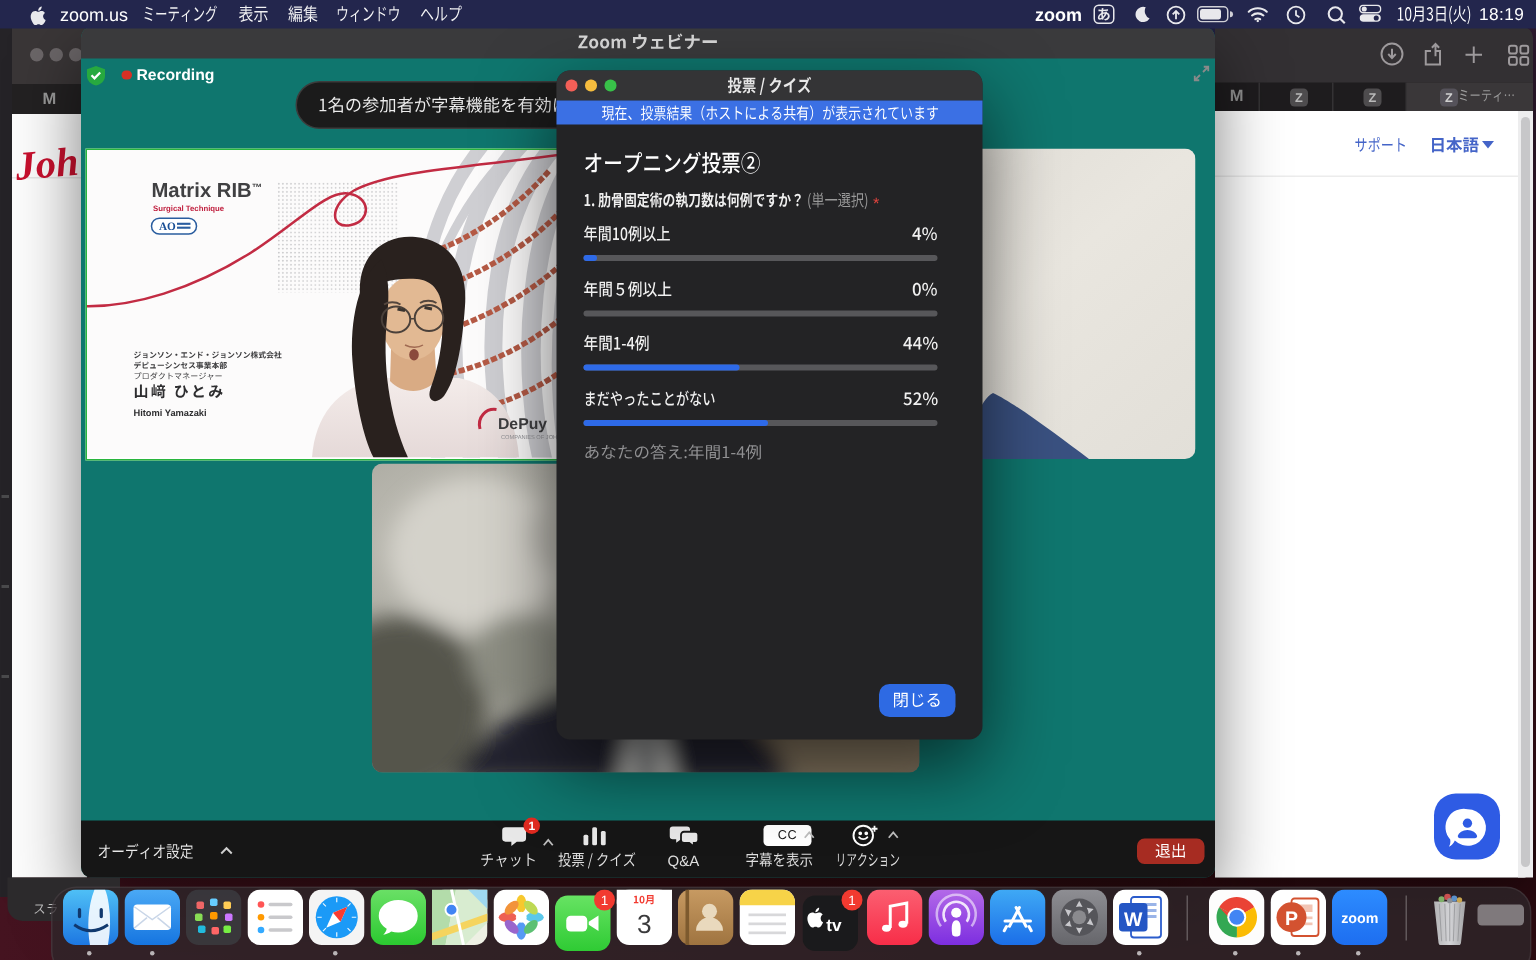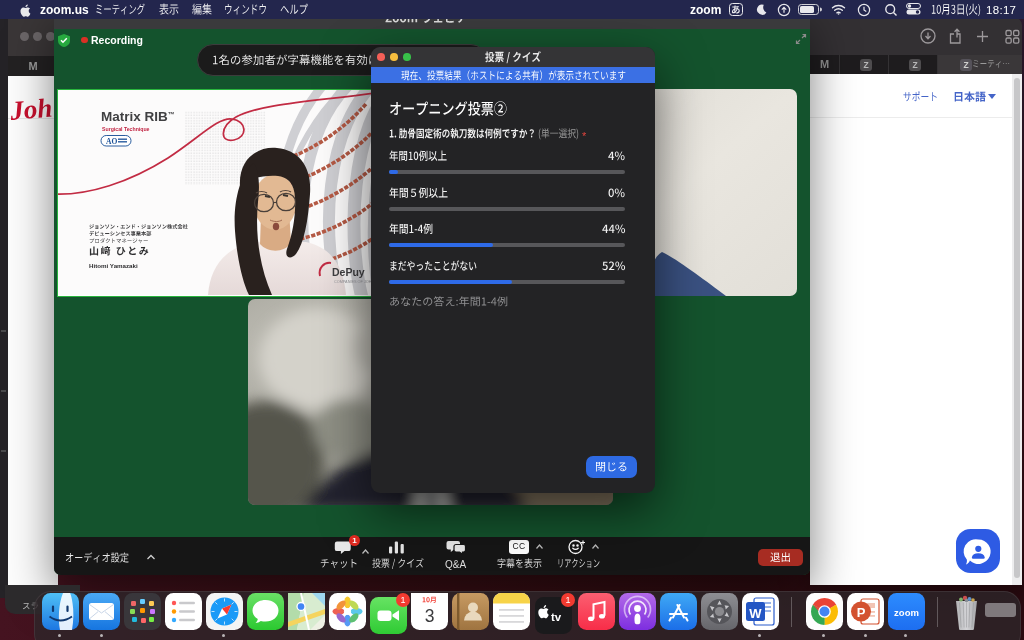--- a/index.html
+++ b/index.html
@@ -63,21 +63,21 @@
 <div class="abs" style="left:0;top:98.5px;width:206px;height:1px;background:#ececec"></div>
 <div class="abs" style="left:202px;top:56px;width:10px;height:511px;background:#ededee"></div>
 <div class="abs" style="left:203.5px;top:60px;width:6.5px;height:500px;border-radius:3px;background:#c7c7c9"></div>
 </div>
 <svg class="abs" style="left:953px;top:526px" width="52" height="52">
 <rect x="3" y="3" width="44" height="44" rx="14.5" fill="#2e5be4"></rect>
 <path d="M25.5 13.5 a12.2 12.2 0 1 1-8.6 20.9 c-.8 2-2.2 3.4-4 4.1 1-1.6 1.2-3.3.9-4.9 a12.2 12.2 0 0 1 11.7-20.1z" fill="#fff"></path>
 <circle cx="25.3" cy="22.8" r="3.1" fill="#2e5be4"></circle>
 <path d="M18.8 31.4 a6.6 5 0 0 1 13 0 a1.4 1.4 0 0 1-1.4 1.4 h-10.2 a1.4 1.4 0 0 1-1.4-1.4z" fill="#2e5be4"></path>
 </svg>
-<div class="abs" style="left:54px;top:8px;width:756px;height:567px;border-radius:7px;background:#14532d;box-shadow:0 18px 45px rgba(0,0,0,.5)">
+<div class="abs" style="left:54px;top:18px;width:756px;height:567px;border-radius:7px;background:#0f766e;box-shadow:0 18px 45px rgba(0,0,0,.5)">
 <div class="abs" style="left:0;top:0;width:756px;height:20.5px;background:#3a3a3c;border-radius:7px 7px 0 0"></div>
 <svg style="position:absolute;left:331.0px;top:2.0px;overflow:visible" width="96" height="16">
       <g transform="translate(0,12.2) scale(1.0146,1)">
         <path d="M0.5 0H6.6V-1.4H2.6L6.6 -7.5V-8.5H0.9V-7.1H4.5L0.5 -1Z M10.6 0.2C12.3 0.2 13.7 -1.1 13.7 -3.2C13.7 -5.4 12.3 -6.6 10.6 -6.6C9 -6.6 7.6 -5.4 7.6 -3.2C7.6 -1.1 9 0.2 10.6 0.2ZM10.6 -1.2C9.8 -1.2 9.3 -2 9.3 -3.2C9.3 -4.4 9.8 -5.2 10.6 -5.2C11.5 -5.2 12 -4.4 12 -3.2C12 -2 11.5 -1.2 10.6 -1.2Z M17.8 0.2C19.5 0.2 20.9 -1.1 20.9 -3.2C20.9 -5.4 19.5 -6.6 17.8 -6.6C16.2 -6.6 14.8 -5.4 14.8 -3.2C14.8 -1.1 16.2 0.2 17.8 0.2ZM17.8 -1.2C17 -1.2 16.5 -2 16.5 -3.2C16.5 -4.4 17 -5.2 17.8 -5.2C18.7 -5.2 19.2 -4.4 19.2 -3.2C19.2 -2 18.7 -1.2 17.8 -1.2Z M22.4 0H24V-4.4C24.5 -4.9 24.9 -5.2 25.3 -5.2C25.9 -5.2 26.2 -4.8 26.2 -3.8V0H27.9V-4.4C28.3 -4.9 28.7 -5.2 29.1 -5.2C29.7 -5.2 30 -4.8 30 -3.8V0H31.7V-4C31.7 -5.6 31.1 -6.6 29.7 -6.6C28.9 -6.6 28.2 -6.1 27.6 -5.5C27.3 -6.2 26.8 -6.6 25.9 -6.6C25 -6.6 24.4 -6.1 23.9 -5.6H23.9L23.7 -6.4H22.4Z M45.6 -7 44.6 -7.6C44.4 -7.5 44.1 -7.5 43.6 -7.5H41.6V-8.3C41.6 -8.7 41.7 -8.9 41.7 -9.4H40C40 -8.9 40 -8.7 40 -8.3V-7.5H37.6C37.1 -7.5 36.8 -7.5 36.4 -7.5C36.5 -7.2 36.5 -6.8 36.5 -6.5C36.5 -6.1 36.5 -4.9 36.5 -4.5C36.5 -4.2 36.4 -3.9 36.4 -3.6H38C38 -3.8 38 -4.2 38 -4.4C38 -4.8 38 -5.7 38 -6.1H43.7C43.5 -5.1 43.2 -4 42.6 -3.1C42 -2.2 41 -1.5 40 -1.2C39.6 -1 38.9 -0.8 38.4 -0.7L39.6 0.7C41.7 0.1 43.4 -1.1 44.3 -2.8C44.9 -3.8 45.2 -4.9 45.4 -6C45.4 -6.3 45.5 -6.7 45.6 -7Z M48.3 -1.2V0.3C48.6 0.3 49 0.3 49.3 0.3H55.6C55.8 0.3 56.2 0.3 56.5 0.3V-1.2C56.3 -1.2 55.9 -1.1 55.6 -1.1H53.1V-4.8H55.1C55.3 -4.8 55.7 -4.8 56 -4.8V-6.2C55.7 -6.2 55.4 -6.2 55.1 -6.2H49.8C49.6 -6.2 49.2 -6.2 48.9 -6.2V-4.8C49.2 -4.8 49.6 -4.8 49.8 -4.8H51.6V-1.1H49.3C49 -1.1 48.6 -1.2 48.3 -1.2Z M66.6 -9.3 65.7 -8.9C66 -8.5 66.4 -7.8 66.6 -7.3L67.6 -7.7C67.3 -8.2 66.9 -8.9 66.6 -9.3ZM68 -9.8 67.1 -9.5C67.4 -9 67.8 -8.4 68 -7.9L68.9 -8.3C68.7 -8.7 68.3 -9.4 68 -9.8ZM61.7 -8.8H60C60 -8.5 60.1 -7.9 60.1 -7.6C60.1 -6.9 60.1 -2.7 60.1 -1.4C60.1 -0.4 60.6 0.2 61.6 0.4C62.1 0.4 62.8 0.5 63.6 0.5C64.8 0.5 66.6 0.4 67.7 0.3V-1.4C66.7 -1.2 64.9 -1 63.7 -1C63.1 -1 62.7 -1 62.3 -1.1C61.8 -1.2 61.6 -1.3 61.6 -1.8V-3.9C63.1 -4.3 64.9 -4.9 66.1 -5.3C66.5 -5.5 67 -5.7 67.4 -5.9L66.8 -7.3C66.4 -7.1 66 -6.9 65.6 -6.7C64.5 -6.3 62.9 -5.8 61.6 -5.5V-7.6C61.6 -7.9 61.6 -8.5 61.7 -8.8Z M70.6 -6.6V-5C71 -5 71.5 -5 72 -5H74.9C74.8 -3.1 74 -1.4 71.8 -0.4L73.2 0.6C75.7 -0.8 76.4 -2.7 76.5 -5H79.1C79.5 -5 80.1 -5 80.3 -5V-6.6C80.1 -6.5 79.6 -6.5 79.1 -6.5H76.5V-7.7C76.5 -8.1 76.5 -8.7 76.6 -9.1H74.8C74.9 -8.7 74.9 -8.1 74.9 -7.8V-6.5H71.9C71.5 -6.5 71 -6.5 70.6 -6.6Z M82.2 -5.3V-3.5C82.6 -3.5 83.4 -3.6 84.1 -3.6C85.4 -3.6 89.2 -3.6 90.2 -3.6C90.7 -3.6 91.3 -3.5 91.6 -3.5V-5.3C91.3 -5.3 90.8 -5.3 90.2 -5.3C89.2 -5.3 85.4 -5.3 84.1 -5.3C83.5 -5.3 82.6 -5.3 82.2 -5.3Z" fill="#d8d8d8"></path>
       </g>
     </svg>
 <svg class="abs" style="left:740px;top:24px" width="14" height="14" fill="none" stroke="#8a8a8a" stroke-width="1.2">
       <path d="M8.5 2.5h3v3M5.5 11.5h-3v-3M11.5 2.5L8 6M2.5 11.5L6 8"></path>
     </svg>
 <svg class="abs" style="left:2px;top:24.5px" width="16" height="15">
@@ -239,21 +239,21 @@
 <svg style="position:absolute;left:318.0px;top:548.4px;overflow:visible" width="54" height="14">
       <g transform="translate(0,11.1) scale(0.8480,1)">
         <path d="M5 -8.4V-7.4C5 -6.6 4.8 -5.7 3.8 -5.1C3.9 -5 4.2 -4.7 4.3 -4.5C5.5 -5.3 5.8 -6.4 5.8 -7.3V-7.7H7.7V-5.9C7.7 -5.1 7.9 -4.9 8.6 -4.9C8.7 -4.9 9.2 -4.9 9.4 -4.9C10 -4.9 10.1 -5.3 10.2 -6.6C10 -6.6 9.7 -6.7 9.5 -6.8C9.5 -5.8 9.5 -5.6 9.3 -5.6C9.2 -5.6 8.8 -5.6 8.7 -5.6C8.5 -5.6 8.5 -5.6 8.5 -5.9V-8.4ZM8.4 -3.6C8.1 -2.8 7.5 -2.1 6.9 -1.5C6.3 -2.1 5.8 -2.8 5.5 -3.6ZM4.4 -4.3V-3.6H5.3L4.7 -3.4C5.1 -2.5 5.6 -1.7 6.3 -1C5.4 -0.5 4.5 -0.1 3.4 0.1C3.6 0.3 3.8 0.6 3.9 0.9C4.9 0.6 6 0.1 6.9 -0.5C7.6 0.1 8.6 0.6 9.7 0.8C9.8 0.6 10.1 0.3 10.2 0.1C9.2 -0.1 8.3 -0.5 7.5 -1C8.4 -1.8 9 -2.8 9.4 -4.1L8.9 -4.3L8.8 -4.3ZM2 -8.8V-6.7H0.5V-6H2V-3.7C1.4 -3.5 0.8 -3.3 0.3 -3.2L0.6 -2.4L2 -2.9V-0.1C2 0.1 1.9 0.1 1.8 0.1C1.7 0.1 1.2 0.1 0.8 0.1C0.9 0.3 1 0.6 1 0.8C1.7 0.8 2.1 0.8 2.4 0.7C2.7 0.6 2.8 0.4 2.8 -0.1V-3.1L4 -3.5L3.9 -4.2L2.8 -3.9V-6H4V-6.7H2.8V-8.8Z M17.3 -1.1C18.2 -0.6 19.3 0.1 19.8 0.6L20.4 0.1C19.8 -0.4 18.7 -1.1 17.9 -1.5ZM12.3 -3.8V-3.2H19.2V-3.8ZM13.3 -1.6C12.8 -0.9 11.9 -0.3 11 0.1C11.1 0.3 11.4 0.5 11.6 0.7C12.4 0.2 13.5 -0.5 14.1 -1.3ZM11.1 -2.5V-1.8H15.4V-0C15.4 0.1 15.3 0.1 15.2 0.1C15 0.2 14.5 0.2 13.9 0.1C14 0.3 14.2 0.6 14.2 0.9C15 0.9 15.4 0.8 15.8 0.7C16.1 0.6 16.2 0.4 16.2 0V-1.8H20.5V-2.5ZM11.8 -6.9V-4.5H19.8V-6.9H17.3V-7.7H20.3V-8.4H11.2V-7.7H14.1V-6.9ZM14.9 -7.7H16.5V-6.9H14.9ZM12.5 -6.3H14.1V-5.1H12.5ZM14.9 -6.3H16.5V-5.1H14.9ZM17.3 -6.3H19V-5.1H17.3Z M23.5 1.9H24.2L27.3 -8.3H26.6Z M35.5 -8.2 34.5 -8.5C34.4 -8.2 34.3 -7.8 34.2 -7.6C33.7 -6.7 32.7 -5.2 30.9 -4.1L31.6 -3.5C32.7 -4.3 33.6 -5.2 34.2 -6.1H37.8C37.6 -5.2 36.9 -3.8 36.1 -2.9C35.2 -1.7 33.9 -0.8 31.9 -0.2L32.7 0.5C34.7 -0.3 35.9 -1.2 36.9 -2.4C37.8 -3.5 38.5 -4.9 38.7 -6C38.8 -6.2 38.9 -6.4 39 -6.6L38.3 -7C38.1 -6.9 37.9 -6.9 37.6 -6.9H34.7L35 -7.3C35.1 -7.5 35.3 -7.9 35.5 -8.2Z M41.2 -3.8 41.6 -3C43.1 -3.4 44.5 -4.1 45.6 -4.7V-0.8C45.6 -0.4 45.6 0.1 45.6 0.3H46.6C46.6 0.1 46.5 -0.4 46.5 -0.8V-5.2C47.6 -5.9 48.6 -6.7 49.4 -7.6L48.7 -8.2C48 -7.4 46.9 -6.4 45.8 -5.8C44.6 -5 43 -4.3 41.2 -3.8Z M58.8 -8.5 58.2 -8.3C58.5 -7.9 58.8 -7.3 59.1 -6.9L59.6 -7.1C59.4 -7.5 59 -8.2 58.8 -8.5ZM60 -8.9 59.4 -8.7C59.7 -8.3 60 -7.7 60.3 -7.2L60.8 -7.5C60.6 -7.9 60.2 -8.5 60 -8.9ZM59 -6.8 58.5 -7.2C58.3 -7.2 58 -7.2 57.7 -7.2C57.3 -7.2 54.1 -7.2 53.6 -7.2C53.3 -7.2 52.7 -7.2 52.6 -7.2V-6.3C52.7 -6.3 53.3 -6.3 53.6 -6.3C54 -6.3 57.4 -6.3 57.7 -6.3C57.5 -5.5 56.7 -4.2 56 -3.4C54.9 -2.2 53.4 -0.9 51.7 -0.3L52.3 0.4C53.9 -0.3 55.3 -1.4 56.4 -2.7C57.5 -1.7 58.6 -0.5 59.3 0.5L60 -0.2C59.4 -1 58.1 -2.4 57 -3.3C57.7 -4.2 58.4 -5.5 58.7 -6.4C58.8 -6.5 58.9 -6.8 59 -6.8Z" fill="#dedede"></path>
       </g>
     </svg>
 <svg class="abs" style="left:392px;top:532px" width="22" height="15">
       <path d="M2.5 1h9.5a2 2 0 0 1 2 2v4.5a2 2 0 0 1-2 2h-4l-3.2 2.4V9.5H2.5a2 2 0 0 1-2-2V3a2 2 0 0 1 2-2z" fill="#e8e8e8"></path>
       <path d="M10 4.5h7.5a2 2 0 0 1 2 2v3.5a2 2 0 0 1-2 2h-1v2.3l-3-2.3H10a2 2 0 0 1-2-2V6.5a2 2 0 0 1 2-2z" fill="#e8e8e8" stroke="#161616" stroke-width="1.2"></path>
     </svg>
 <div class="abs" style="left:391px;top:551px;color:#dedede;font-size:10px">Q&amp;A</div>
-<div class="abs" style="left:455px;top:532px;width:20px;height:13.5px;border-radius:3px;background:#fff;color:#161616;font-weight:400;font-size:8.5px;text-align:center;line-height:13.5px;letter-spacing:.3px">CC</div>
+<div class="abs" style="left:455px;top:532px;width:32px;height:13.5px;border-radius:3px;background:#fff;color:#161616;font-weight:400;font-size:8.5px;text-align:center;line-height:13.5px;letter-spacing:.3px">CC</div>
 <svg class="abs" style="left:481px;top:535px" width="9" height="7" fill="none" stroke="#bdbdbd" stroke-width="1.2">
       <path d="M1.5 5.5L4.5 2l3 3.5"></path>
     </svg>
 <svg style="position:absolute;left:443.0px;top:548.4px;overflow:visible" width="47" height="14">
       <g transform="translate(0,11.1) scale(0.8571,1)">
         <path d="M4.8 -3.9V-3.2H0.7V-2.4H4.8V-0.2C4.8 -0 4.8 0 4.6 0.1C4.4 0.1 3.7 0.1 3 0C3.2 0.3 3.3 0.6 3.4 0.8C4.3 0.8 4.8 0.8 5.2 0.7C5.6 0.6 5.7 0.3 5.7 -0.1V-2.4H9.8V-3.2H5.7V-3.5C6.6 -4 7.5 -4.7 8.1 -5.4L7.6 -5.8L7.5 -5.8H2.4V-5.1H6.7C6.3 -4.7 5.8 -4.2 5.2 -3.9ZM0.8 -7.7V-5.2H1.6V-6.9H8.9V-5.2H9.7V-7.7H5.6V-8.8H4.8V-7.7Z M13.1 -5.1H18.5V-4.4H13.1ZM13.1 -6.3H18.5V-5.6H13.1ZM15.3 -2.7V-2H13.4C13.7 -2.2 13.9 -2.4 14.2 -2.7ZM16.1 -2.7H17.4C17.6 -2.4 17.9 -2.2 18.2 -2H16.1ZM12.3 -6.8V-3.9H14.2C14.1 -3.7 13.9 -3.5 13.8 -3.3H11.1V-2.7H13.2C12.6 -2.2 11.8 -1.7 10.8 -1.3C11 -1.2 11.2 -0.9 11.3 -0.7C11.8 -0.9 12.3 -1.2 12.7 -1.5V0.5H13.5V-1.3H15.3V0.8H16.1V-1.3H18.2V-0.3C18.2 -0.1 18.1 -0.1 18 -0.1C17.9 -0.1 17.5 -0.1 17 -0.1C17.1 0.1 17.2 0.3 17.3 0.5C17.9 0.5 18.3 0.5 18.6 0.4C18.9 0.3 18.9 0.1 18.9 -0.3V-1.4C19.3 -1.2 19.8 -1 20.2 -0.8C20.3 -1 20.5 -1.3 20.7 -1.4C19.8 -1.7 18.9 -2.1 18.2 -2.7H20.4V-3.3H14.7C14.8 -3.5 14.9 -3.7 15 -3.9H19.3V-6.8ZM17.1 -8.8V-8.1H14.4V-8.8H13.6V-8.1H11.2V-7.5H13.6V-7H14.4V-7.5H17.1V-7H17.9V-7.5H20.3V-8.1H17.9V-8.8Z M30.3 -4.6 29.9 -5.4C29.6 -5.3 29.4 -5.1 29.1 -5C28.5 -4.8 27.9 -4.5 27.1 -4.2C27 -4.8 26.4 -5.1 25.7 -5.1C25.3 -5.1 24.7 -5 24.3 -4.7C24.6 -5.2 25 -5.8 25.2 -6.3C26.4 -6.4 27.7 -6.5 28.7 -6.6L28.7 -7.4C27.7 -7.2 26.6 -7.1 25.5 -7.1C25.7 -7.6 25.8 -8 25.8 -8.3L25 -8.4C24.9 -8 24.9 -7.5 24.7 -7.1L24 -7.1C23.5 -7.1 22.8 -7.1 22.2 -7.2V-6.4C22.8 -6.3 23.5 -6.3 24 -6.3H24.4C24 -5.5 23.3 -4.4 22 -3.1L22.7 -2.6C23.1 -3 23.4 -3.4 23.7 -3.7C24.1 -4.1 24.8 -4.4 25.5 -4.4C25.9 -4.4 26.3 -4.2 26.4 -3.8C25.2 -3.2 24 -2.4 24 -1.1C24 0.1 25.2 0.5 26.7 0.5C27.6 0.5 28.7 0.4 29.5 0.3L29.6 -0.6C28.6 -0.4 27.5 -0.3 26.7 -0.3C25.6 -0.3 24.8 -0.4 24.8 -1.2C24.8 -1.9 25.5 -2.5 26.4 -3C26.4 -2.5 26.4 -1.8 26.4 -1.4H27.2L27.2 -3.4C28 -3.8 28.7 -4.1 29.3 -4.3C29.6 -4.4 30 -4.6 30.3 -4.6Z M33 0.1 33.2 0.8C34.5 0.5 36.3 0.1 37.9 -0.4L37.9 -1.1L35.2 -0.4V-2.8C35.8 -3.2 36.4 -3.6 36.8 -4.1C37.5 -1.6 38.9 0 41.1 0.8C41.3 0.6 41.5 0.3 41.7 0.1C40.5 -0.2 39.5 -0.9 38.8 -1.7C39.5 -2.2 40.4 -2.7 41.1 -3.3L40.4 -3.7C39.9 -3.3 39.1 -2.7 38.4 -2.3C38.1 -2.8 37.8 -3.4 37.5 -4.1H41.3V-4.8H37.1V-5.7H40.6V-6.4H37.1V-7.3H41V-7.9H37.1V-8.8H36.3V-7.9H32.5V-7.3H36.3V-6.4H33V-5.7H36.3V-4.8H32.2V-4.1H35.8C34.8 -3.2 33.2 -2.4 31.8 -2.1C32 -1.9 32.2 -1.6 32.3 -1.4C33 -1.6 33.7 -2 34.5 -2.4V-0.2Z M44.5 -3.7C44 -2.5 43.2 -1.3 42.4 -0.6C42.6 -0.5 42.9 -0.3 43.1 -0.1C43.9 -0.9 44.8 -2.2 45.3 -3.5ZM49.2 -3.4C49.9 -2.4 50.7 -1 51 -0.1L51.8 -0.5C51.5 -1.4 50.7 -2.7 49.9 -3.7ZM43.6 -8V-7.3H51V-8ZM42.6 -5.5V-4.7H46.8V-0.2C46.8 -0 46.8 0 46.6 0C46.4 0 45.7 0 45 0C45.1 0.2 45.2 0.6 45.3 0.8C46.2 0.8 46.8 0.8 47.2 0.7C47.6 0.6 47.7 0.3 47.7 -0.2V-4.7H51.9V-5.5Z" fill="#dedede"></path>
       </g>
     </svg>
 <svg class="abs" style="left:513px;top:530px" width="20" height="17" fill="none" stroke="#fff" stroke-width="1.3">
       <circle cx="8.5" cy="9" r="6.5"></circle>
@@ -640,21 +640,21 @@
 <div class="abs" style="left:222px;top:634px;width:3px;height:3px;border-radius:50%;background:#b9b4b6"></div>
 <div class="abs" style="left:758px;top:634px;width:3px;height:3px;border-radius:50%;background:#b9b4b6"></div>
 <div class="abs" style="left:822px;top:634px;width:3px;height:3px;border-radius:50%;background:#b9b4b6"></div>
 <div class="abs" style="left:864px;top:634px;width:3px;height:3px;border-radius:50%;background:#b9b4b6"></div>
 <div class="abs" style="left:904px;top:634px;width:3px;height:3px;border-radius:50%;background:#b9b4b6"></div>
 <div class="abs" style="left:0;top:0;width:1024px;height:18.5px;background:#23264d"></div>
 <svg class="abs" style="left:19px;top:3.5px" width="13" height="13" viewBox="0 0 13 13">
     <path d="M9.7 6.9c0-1.5 1.2-2.2 1.3-2.3-.7-1-1.8-1.2-2.2-1.2-.9-.1-1.8.5-2.3.5-.5 0-1.2-.5-2-.5-1 0-2 .6-2.5 1.5-1.1 1.9-.3 4.7.8 6.2.5.8 1.1 1.6 1.9 1.6.8 0 1.1-.5 2-.5.9 0 1.2.5 2 .5.8 0 1.4-.8 1.9-1.5.6-.9.8-1.7.8-1.8 0 0-1.6-.6-1.7-2.5z" fill="#e8e8ec"></path>
     <path d="M8.2 2.3c.4-.5.7-1.2.6-1.9-.6 0-1.3.4-1.7.9-.4.4-.7 1.1-.6 1.8.7.1 1.3-.3 1.7-.8z" fill="#e8e8ec"></path>
   </svg>
-<div class="abs" style="left:40px;top:3px;color:#fff;font-weight:700;font-size:12px">zoom.us</div>
+<div class="abs" style="left:40px;top:3px;color:#fff;font-weight:400;font-size:12px">zoom.us</div>
 <svg style="position:absolute;left:95.0px;top:0.6px;overflow:visible" width="52" height="16">
     <g transform="translate(0,12.7) scale(0.6944,1)">
       <path d="M3.4 -9.1 3.1 -8.2C4.8 -8 7.9 -7.3 9.4 -6.8L9.7 -7.7C8.2 -8.2 5 -8.9 3.4 -9.1ZM2.9 -5.9 2.5 -5C4.2 -4.8 7.2 -4.1 8.6 -3.6L9 -4.5C7.5 -5 4.5 -5.6 2.9 -5.9ZM2.2 -2.4 1.9 -1.5C3.8 -1.2 7.4 -0.4 9 0.3L9.4 -0.6C7.7 -1.3 4.3 -2.1 2.2 -2.4Z M13.2 -5.2V-4C13.6 -4.1 14.2 -4.1 14.9 -4.1C15.8 -4.1 20.6 -4.1 21.5 -4.1C22 -4.1 22.5 -4 22.8 -4V-5.2C22.5 -5.2 22.1 -5.1 21.5 -5.1C20.6 -5.1 15.8 -5.1 14.9 -5.1C14.2 -5.1 13.6 -5.2 13.2 -5.2Z M26.6 -8.9V-7.9C26.9 -7.9 27.3 -7.9 27.7 -7.9C28.4 -7.9 31.9 -7.9 32.5 -7.9C32.9 -7.9 33.3 -7.9 33.6 -7.9V-8.9C33.3 -8.8 32.9 -8.8 32.5 -8.8C31.9 -8.8 28.4 -8.8 27.7 -8.8C27.3 -8.8 26.9 -8.8 26.6 -8.9ZM25.1 -5.9V-4.9C25.5 -4.9 25.8 -4.9 26.2 -4.9H29.8C29.7 -3.8 29.6 -2.8 29.1 -1.9C28.6 -1.2 27.8 -0.5 26.8 -0.1L27.7 0.6C28.7 0 29.6 -0.8 30.1 -1.6C30.6 -2.5 30.7 -3.6 30.8 -4.9H34C34.3 -4.9 34.7 -4.9 35 -4.9V-5.9C34.7 -5.8 34.3 -5.8 34 -5.8C33.4 -5.8 26.9 -5.8 26.2 -5.8C25.8 -5.8 25.5 -5.8 25.1 -5.9Z M37.5 -3.1 37.9 -2.2C39.3 -2.6 40.7 -3.3 41.7 -3.8V-0.1C41.7 0.3 41.7 0.7 41.6 0.9H42.7C42.7 0.7 42.7 0.3 42.7 -0.1V-4.4C43.8 -5.1 44.8 -6 45.4 -6.6L44.6 -7.4C44 -6.6 42.9 -5.6 41.8 -4.9C40.8 -4.3 39 -3.5 37.5 -3.1Z M50.7 -8.8 50 -8.1C50.9 -7.5 52.4 -6.2 53 -5.6L53.8 -6.3C53.1 -7 51.6 -8.2 50.7 -8.8ZM49.7 -0.8 50.3 0.2C52.3 -0.1 53.8 -0.9 55 -1.6C56.9 -2.8 58.3 -4.4 59.1 -5.9L58.5 -6.9C57.8 -5.4 56.3 -3.7 54.5 -2.5C53.4 -1.8 51.8 -1.1 49.7 -0.8Z M69.2 -9.6 68.5 -9.3C68.9 -8.9 69.3 -8.1 69.5 -7.7L70.2 -8C69.9 -8.4 69.5 -9.2 69.2 -9.6ZM70.5 -10.1 69.9 -9.8C70.2 -9.4 70.6 -8.7 70.9 -8.2L71.5 -8.4C71.3 -8.9 70.8 -9.6 70.5 -10.1ZM66 -9 64.8 -9.4C64.8 -9.1 64.6 -8.7 64.5 -8.4C63.9 -7.4 62.8 -5.6 60.7 -4.4L61.5 -3.8C62.9 -4.6 63.9 -5.7 64.6 -6.7H68.6C68.4 -5.6 67.6 -4.1 66.7 -3C65.6 -1.7 64.1 -0.6 61.9 0L62.8 0.8C65 -0 66.5 -1.1 67.6 -2.4C68.6 -3.7 69.4 -5.4 69.7 -6.6C69.8 -6.8 69.9 -7 70 -7.2L69.2 -7.7C69 -7.6 68.7 -7.6 68.4 -7.6H65.1L65.4 -8.1C65.5 -8.3 65.8 -8.7 66 -9Z" fill="#f2f2f4"></path>
     </g>
   </svg>
 <svg style="position:absolute;left:159.0px;top:0.6px;overflow:visible" width="22" height="16">
     <g transform="translate(0,12.7) scale(0.8333,1)">
       <path d="M1.7 0.1 2 1C3.4 0.6 5.5 0.1 7.4 -0.4L7.3 -1.2L4.3 -0.5V-3.2C4.9 -3.6 5.6 -4.1 6.1 -4.6C6.9 -1.9 8.5 0 11 0.9C11.1 0.7 11.4 0.3 11.6 0.1C10.3 -0.3 9.2 -1 8.4 -2C9.2 -2.5 10.2 -3.1 10.9 -3.7L10.2 -4.3C9.6 -3.7 8.7 -3.1 7.9 -2.6C7.5 -3.2 7.2 -3.9 6.9 -4.7H11.2V-5.5H6.4V-6.6H10.4V-7.3H6.4V-8.3H10.8V-9.1H6.4V-10.1H5.5V-9.1H1.2V-8.3H5.5V-7.3H1.7V-6.6H5.5V-5.5H0.8V-4.7H4.9C3.7 -3.7 1.9 -2.8 0.3 -2.4C0.5 -2.2 0.8 -1.8 0.9 -1.6C1.7 -1.9 2.6 -2.2 3.4 -2.7V-0.3Z M14.8 -4.2C14.3 -2.9 13.4 -1.5 12.4 -0.7C12.6 -0.6 13.1 -0.3 13.2 -0.1C14.2 -1.1 15.1 -2.5 15.7 -4ZM20.2 -3.8C21.1 -2.7 22 -1.1 22.3 -0.1L23.2 -0.5C22.8 -1.5 21.9 -3.1 21 -4.2ZM13.8 -9.2V-8.3H22.2V-9.2ZM12.7 -6.3V-5.4H17.5V-0.2C17.5 -0 17.5 0 17.2 0C17 0 16.2 0 15.4 0C15.6 0.3 15.7 0.7 15.7 0.9C16.8 0.9 17.5 0.9 17.9 0.8C18.4 0.6 18.5 0.4 18.5 -0.2V-5.4H23.3V-6.3Z" fill="#f2f2f4"></path>
     </g>
   </svg>
@@ -708,12 +708,12 @@
     <rect x="0.5" y="0.5" width="14" height="5" rx="2.5" fill="none" stroke="#e8e8ec" stroke-width="1"></rect>
     <circle cx="3.5" cy="3" r="1.7" fill="#e8e8ec"></circle>
     <rect x="0.5" y="6.5" width="14" height="5" rx="2.5" fill="#e8e8ec"></rect>
     <circle cx="11.5" cy="9" r="1.7" fill="#23264d"></circle>
   </svg>
 <svg style="position:absolute;left:931.0px;top:0.6px;overflow:visible" width="52" height="16">
     <g transform="translate(0,12.7) scale(0.7801,1)">
       <path d="M1.1 0H5.9V-0.9H4.1V-8.8H3.3C2.8 -8.5 2.2 -8.3 1.5 -8.2V-7.5H3V-0.9H1.1Z M10 0.2C11.7 0.2 12.7 -1.4 12.7 -4.4C12.7 -7.5 11.7 -9 10 -9C8.3 -9 7.3 -7.5 7.3 -4.4C7.3 -1.4 8.3 0.2 10 0.2ZM10 -0.7C9 -0.7 8.3 -1.8 8.3 -4.4C8.3 -7 9 -8.1 10 -8.1C11 -8.1 11.7 -7 11.7 -4.4C11.7 -1.8 11 -0.7 10 -0.7Z M15.8 -9.4V-5.7C15.8 -3.8 15.6 -1.4 13.7 0.3C13.9 0.4 14.2 0.8 14.4 1C15.5 -0.1 16.1 -1.4 16.4 -2.8H22.2V-0.4C22.2 -0.1 22.1 -0 21.9 -0C21.6 -0 20.6 0 19.6 -0C19.8 0.2 19.9 0.6 20 0.9C21.3 0.9 22.1 0.9 22.5 0.7C23 0.6 23.2 0.3 23.2 -0.4V-9.4ZM16.7 -8.6H22.2V-6.6H16.7ZM16.7 -5.7H22.2V-3.7H16.6C16.7 -4.4 16.7 -5.1 16.7 -5.7Z M28.5 0.2C30 0.2 31.3 -0.8 31.3 -2.4C31.3 -3.6 30.5 -4.3 29.4 -4.6V-4.6C30.4 -5 31 -5.7 31 -6.8C31 -8.1 29.9 -9 28.4 -9C27.4 -9 26.7 -8.5 26 -7.9L26.6 -7.2C27.1 -7.7 27.7 -8.1 28.4 -8.1C29.3 -8.1 29.9 -7.5 29.9 -6.7C29.9 -5.7 29.3 -5 27.5 -5V-4.2C29.5 -4.2 30.2 -3.5 30.2 -2.4C30.2 -1.4 29.5 -0.8 28.4 -0.8C27.4 -0.8 26.7 -1.2 26.2 -1.8L25.7 -1.1C26.2 -0.4 27.1 0.2 28.5 0.2Z M35 -4.2H41V-0.9H35ZM35 -5.1V-8.4H41V-5.1ZM34.1 -9.3V0.8H35V0H41V0.8H42V-9.3Z M46.8 2.4 47.5 2.1C46.5 0.3 46 -1.7 46 -3.7C46 -5.8 46.5 -7.8 47.5 -9.5L46.8 -9.8C45.7 -8 45.1 -6.1 45.1 -3.7C45.1 -1.4 45.7 0.6 46.8 2.4Z M50.4 -7.6C50.3 -6.3 49.8 -5 48.9 -4.3L49.7 -3.7C50.7 -4.6 51.1 -6 51.3 -7.5ZM58 -7.7C57.6 -6.6 56.8 -5.2 56.2 -4.3L57 -3.9C57.6 -4.8 58.4 -6.2 59 -7.3ZM54 -9.9H53.5V-6C53.5 -4.6 52.7 -1.3 48.6 0.2C48.8 0.4 49.1 0.8 49.2 1C52.6 -0.4 53.7 -3.1 54 -4.3C54.2 -3.1 55.4 -0.3 58.9 1C59 0.7 59.3 0.3 59.5 0.1C55.3 -1.3 54.5 -4.6 54.5 -6V-9.9Z M61.2 2.4C62.3 0.6 63 -1.4 63 -3.7C63 -6.1 62.3 -8 61.2 -9.8L60.5 -9.5C61.6 -7.8 62.1 -5.8 62.1 -3.7C62.1 -1.7 61.6 0.3 60.5 2.1Z" fill="#fff"></path>
     </g>
   </svg>
-<div class="abs" style="left:986px;top:3.5px;color:#fff;font-size:11.5px;font-weight:400;letter-spacing:.3px">18:17</div>
+<div class="abs" style="left:986px;top:3.5px;color:#fff;font-size:11.5px;font-weight:400;letter-spacing:.3px">18:19</div>
 </body></html>

